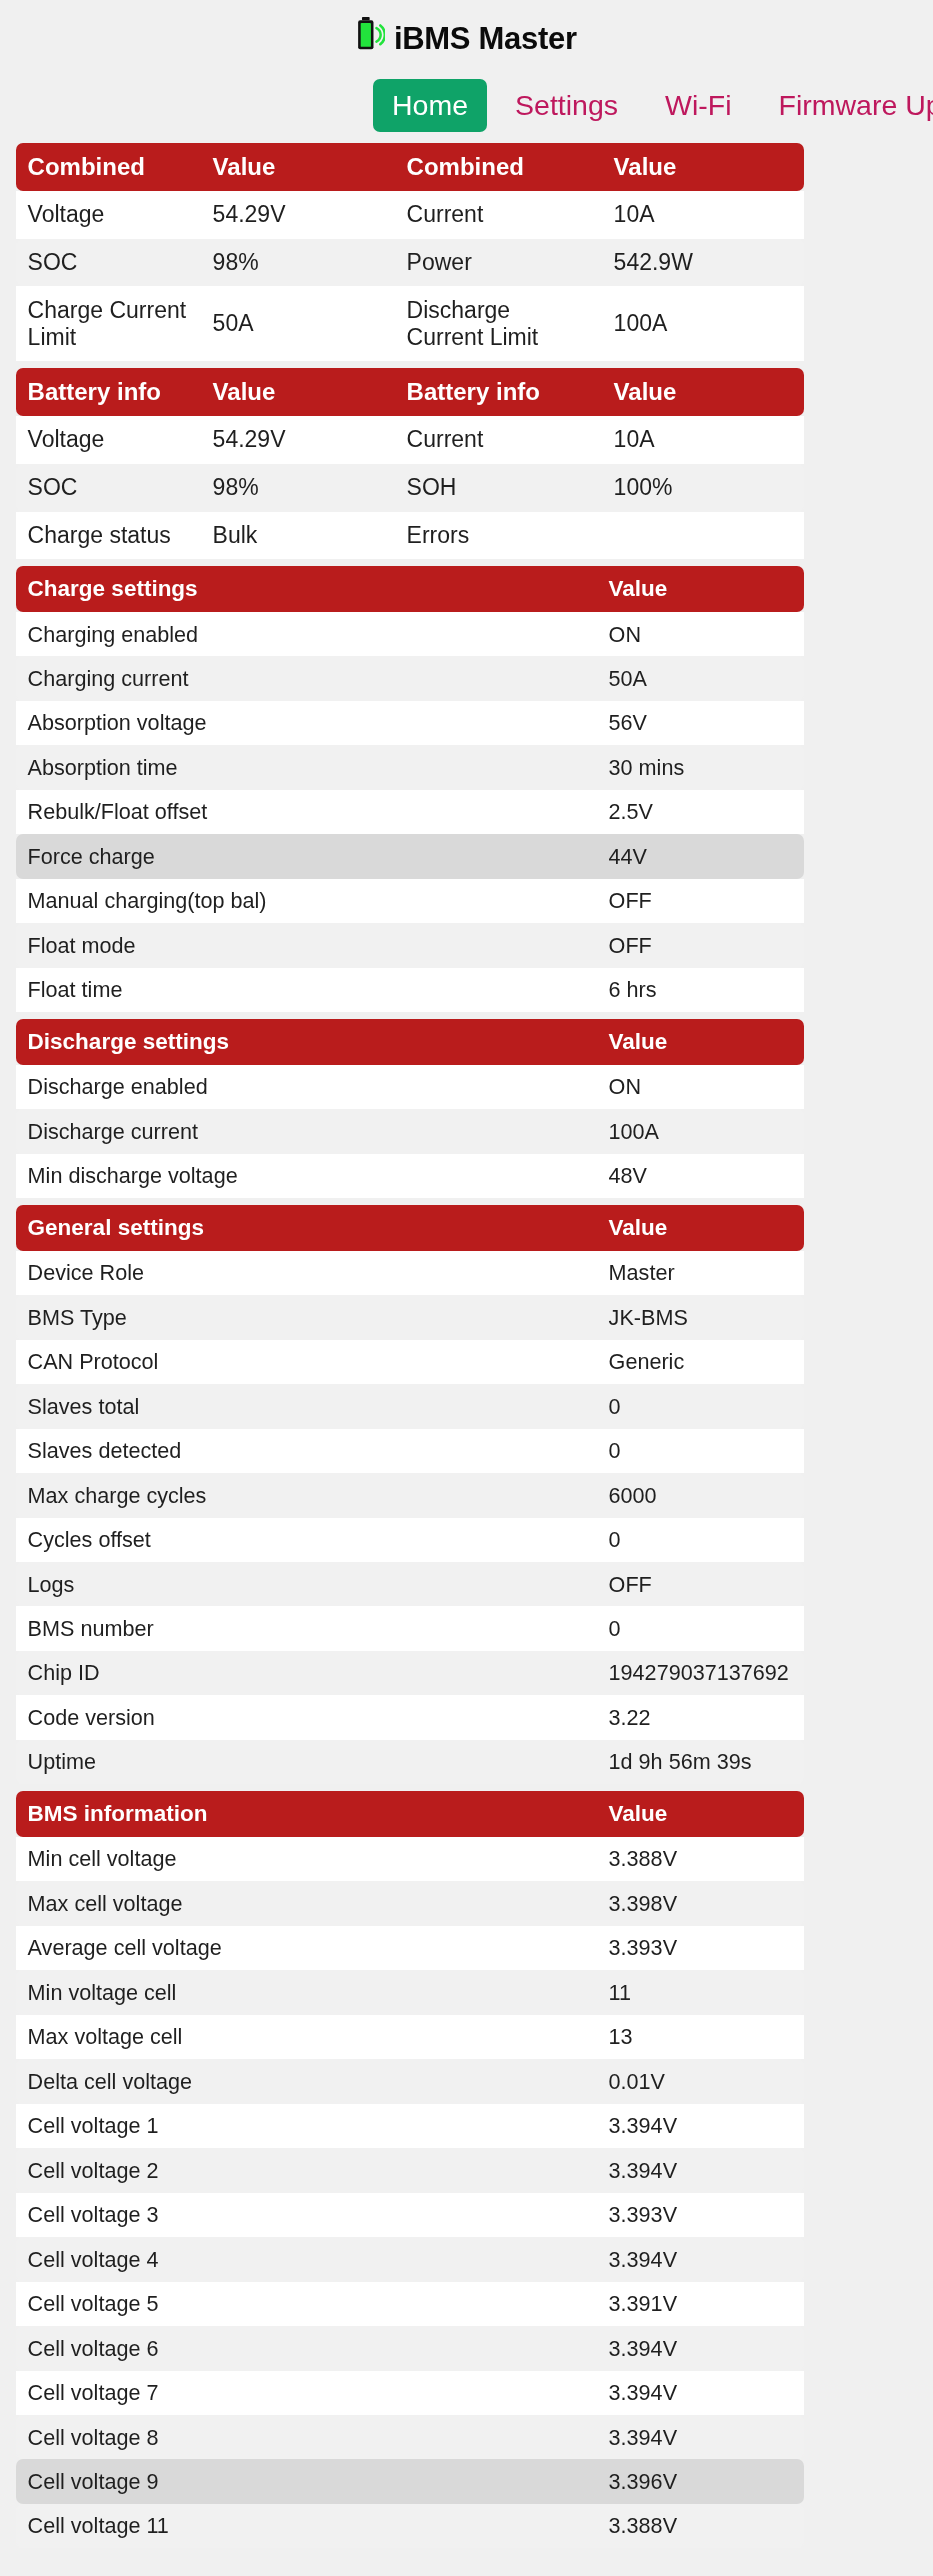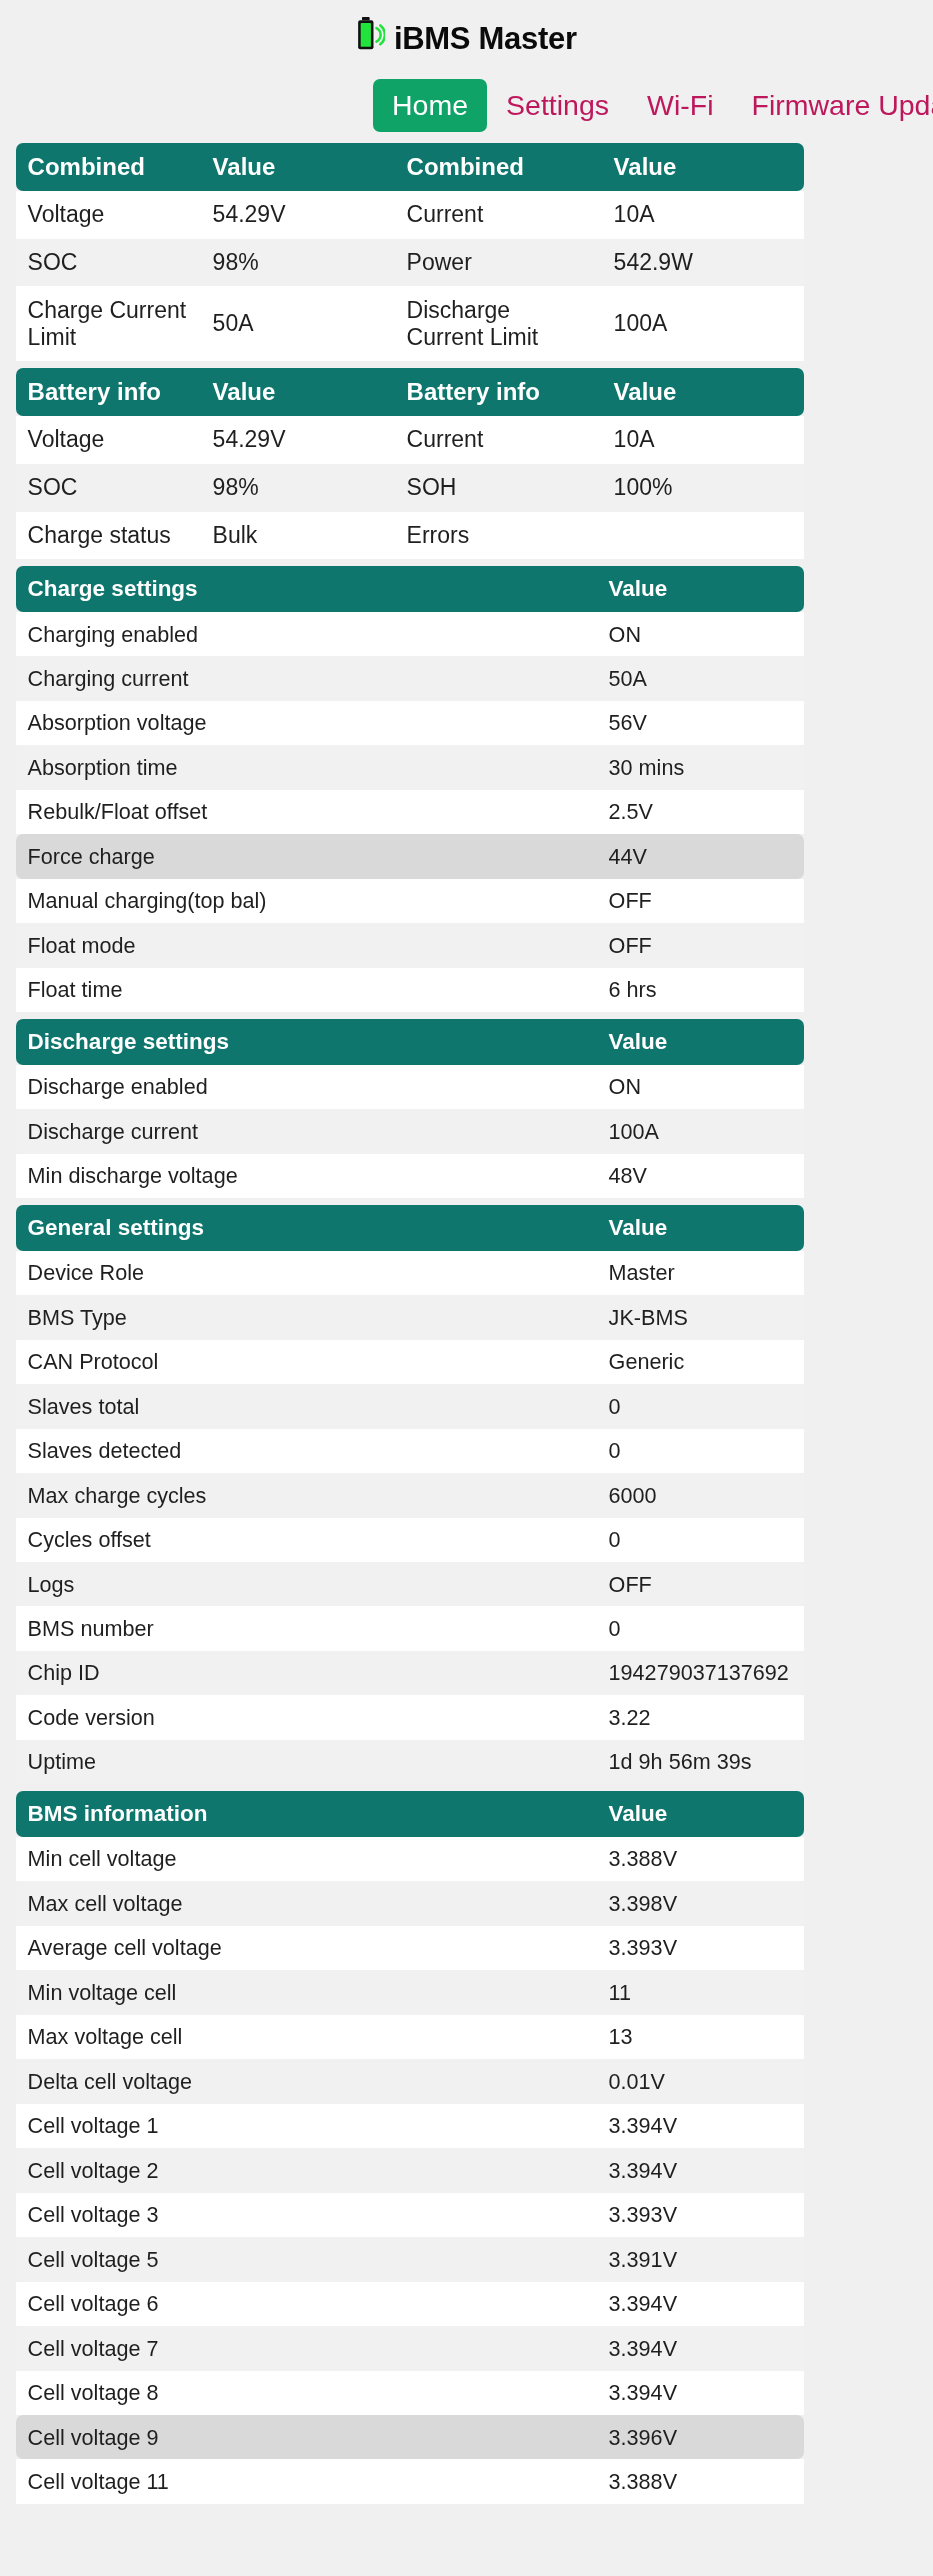--- a/index.html
+++ b/index.html
@@ -33,21 +33,21 @@
     vertical-align: -2.6px;
     margin-right: 8.6px;
   }
 
   
   .navbar {
     margin-top: 15.6px;
     padding-left: 373px;
     display: flex;
     align-items: center;
-    gap: 0px;
+    gap: 9px;
     height: 62px;
   }
   .nav-item {
     font-size: 28.5px;
     color: #be185d;
     padding: 12px 19px;
     border-radius: 7px;
     white-space: nowrap;
     line-height: 1;
     cursor: pointer;
@@ -73,21 +73,21 @@
     padding: 10.4px 12px;
     font-size: 23px;
     color: #1f1f1f;
     text-align: left;
     vertical-align: middle;
     font-weight: normal;
     border: 0;
     line-height: 1.18;
   }
   table.tbl thead th {
-    background: #0f766e;
+    background: #b91c1c;
     color: #ffffff;
     font-weight: bold;
     font-size: 24px;
     padding-top: 9.5px;
     padding-bottom: 9.5px;
   }
   table.tbl thead th:first-child { border-radius: 7px 0 0 7px; }
   table.tbl thead th:last-child  { border-radius: 0 7px 7px 0; }
 
   
@@ -403,20 +403,24 @@
         </tr>
         <tr>
           <td>Cell voltage 2</td>
           <td>3.394V</td>
         </tr>
         <tr>
           <td>Cell voltage 3</td>
           <td>3.393V</td>
         </tr>
         <tr>
+          <td>Cell voltage 4</td>
+          <td>3.394V</td>
+        </tr>
+        <tr>
           <td>Cell voltage 5</td>
           <td>3.391V</td>
         </tr>
         <tr>
           <td>Cell voltage 6</td>
           <td>3.394V</td>
         </tr>
         <tr>
           <td>Cell voltage 7</td>
           <td>3.394V</td>

